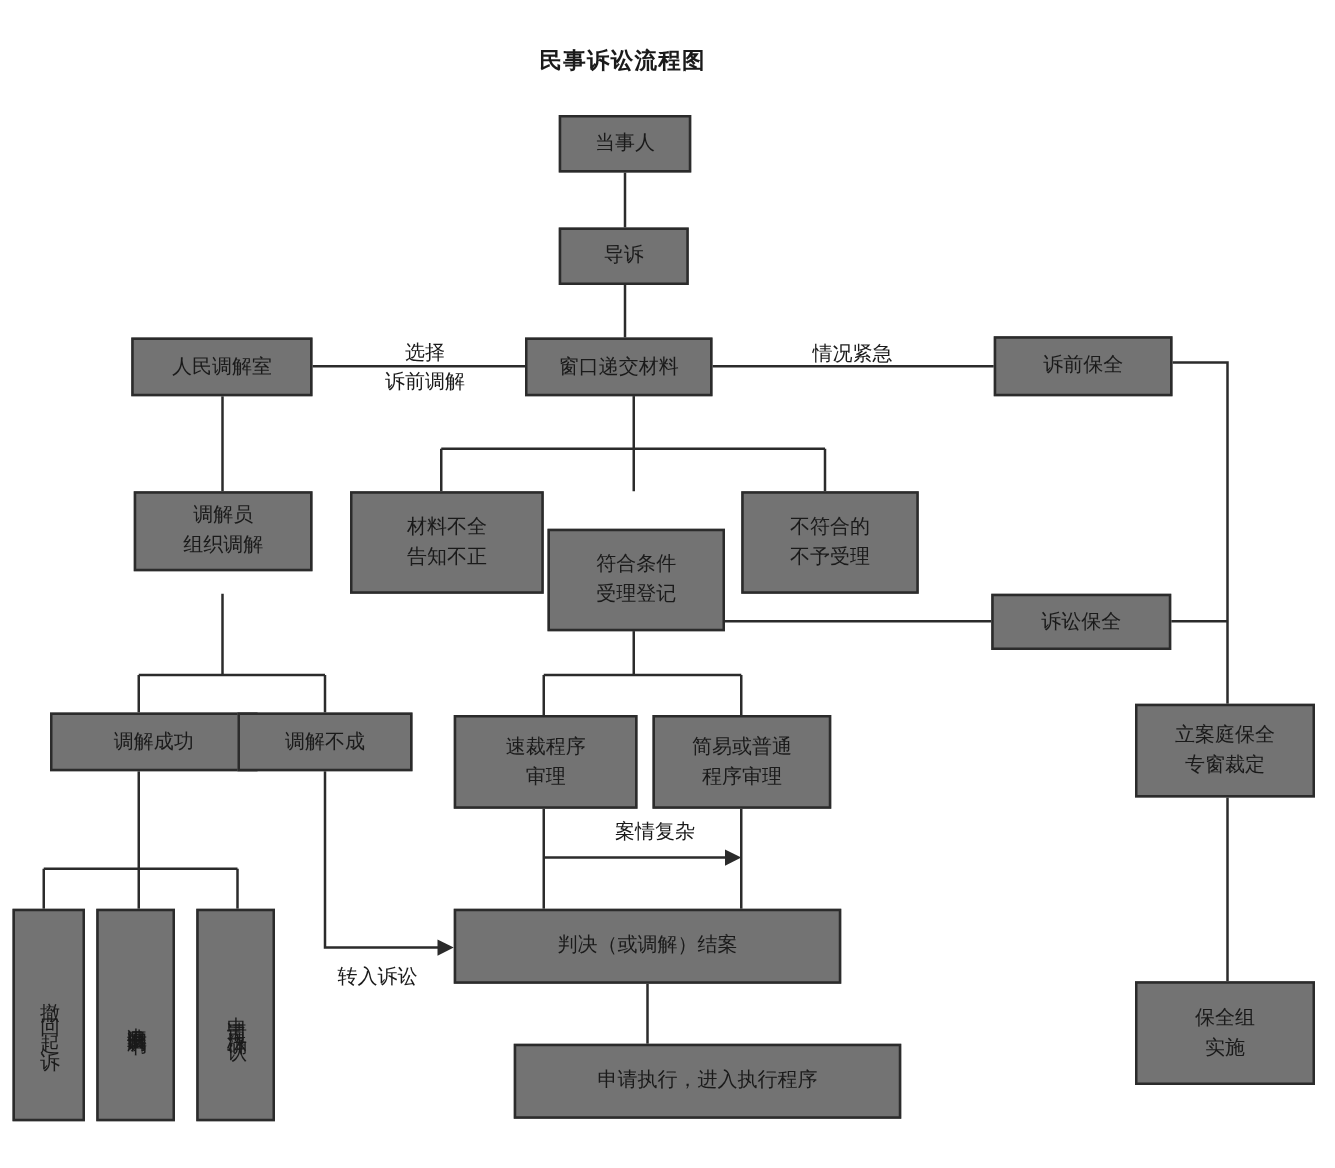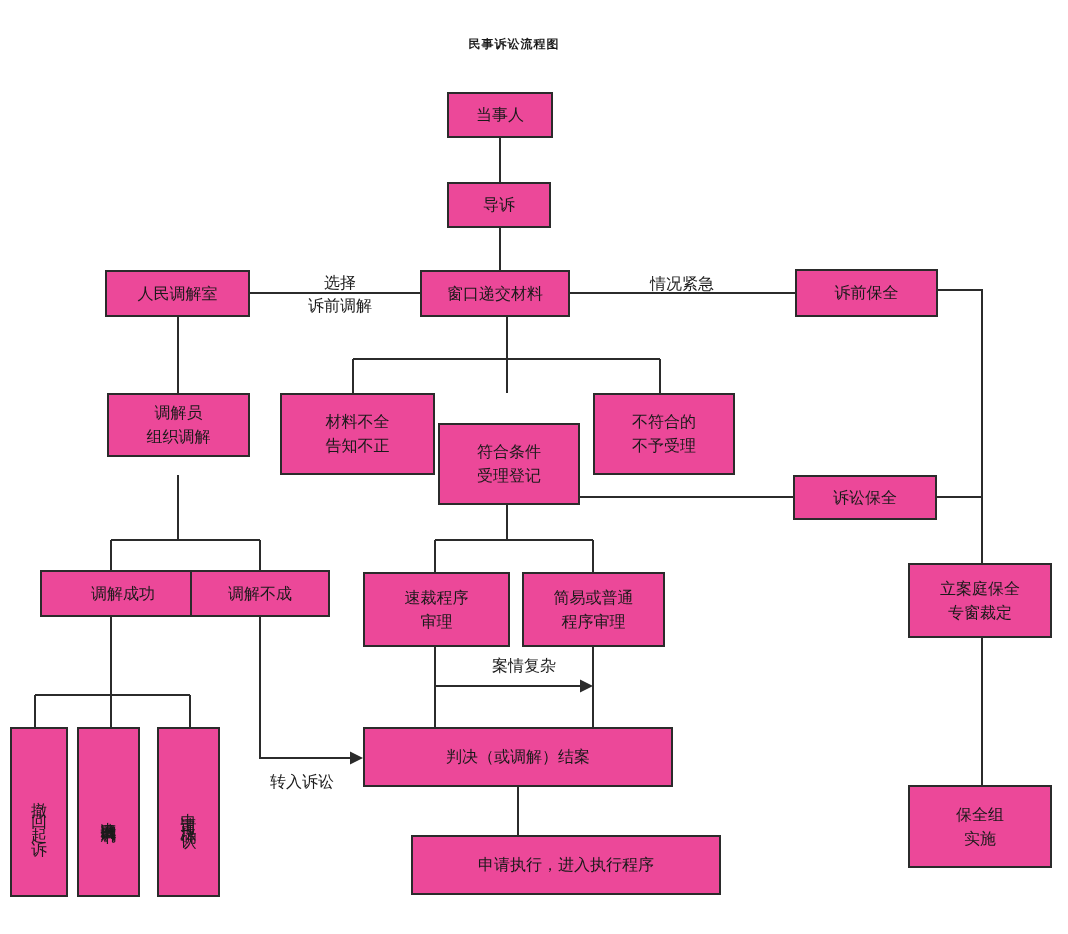--- a/index.html
+++ b/index.html
@@ -6,26 +6,26 @@
   .stage{
     position:relative;
     width:1068px;height:934px;
     background:#ffffff;
     font-family:"Liberation Sans","DejaVu Sans",sans-serif;
     color:#1a1a1a;
     overflow:hidden;
   }
   .wires{position:absolute;left:0;top:0;width:1068px;height:934px;pointer-events:none;}
   .title{
-    position:absolute;left:414px;top:36px;width:200px;
-    text-align:center;font-size:12px;font-weight:bold;letter-spacing:1px;
+    position:absolute;left:398px;top:36px;width:200px;
+    text-align:center;font-size:18px;font-weight:bold;letter-spacing:1px;
   }
   .node{
     position:absolute;box-sizing:border-box;
-    border:2px solid #2b2b2b;background:#ec4899;
+    border:2px solid #2b2b2b;background:#737373;
     display:flex;align-items:center;justify-content:center;
     text-align:center;font-size:16px;line-height:1.5;
     white-space:pre-line;
   }
   .vert{
     writing-mode:vertical-rl;text-orientation:upright;
     line-height:1;white-space:normal;
   }
   .edge-label{
     position:absolute;font-size:16px;text-align:center;

